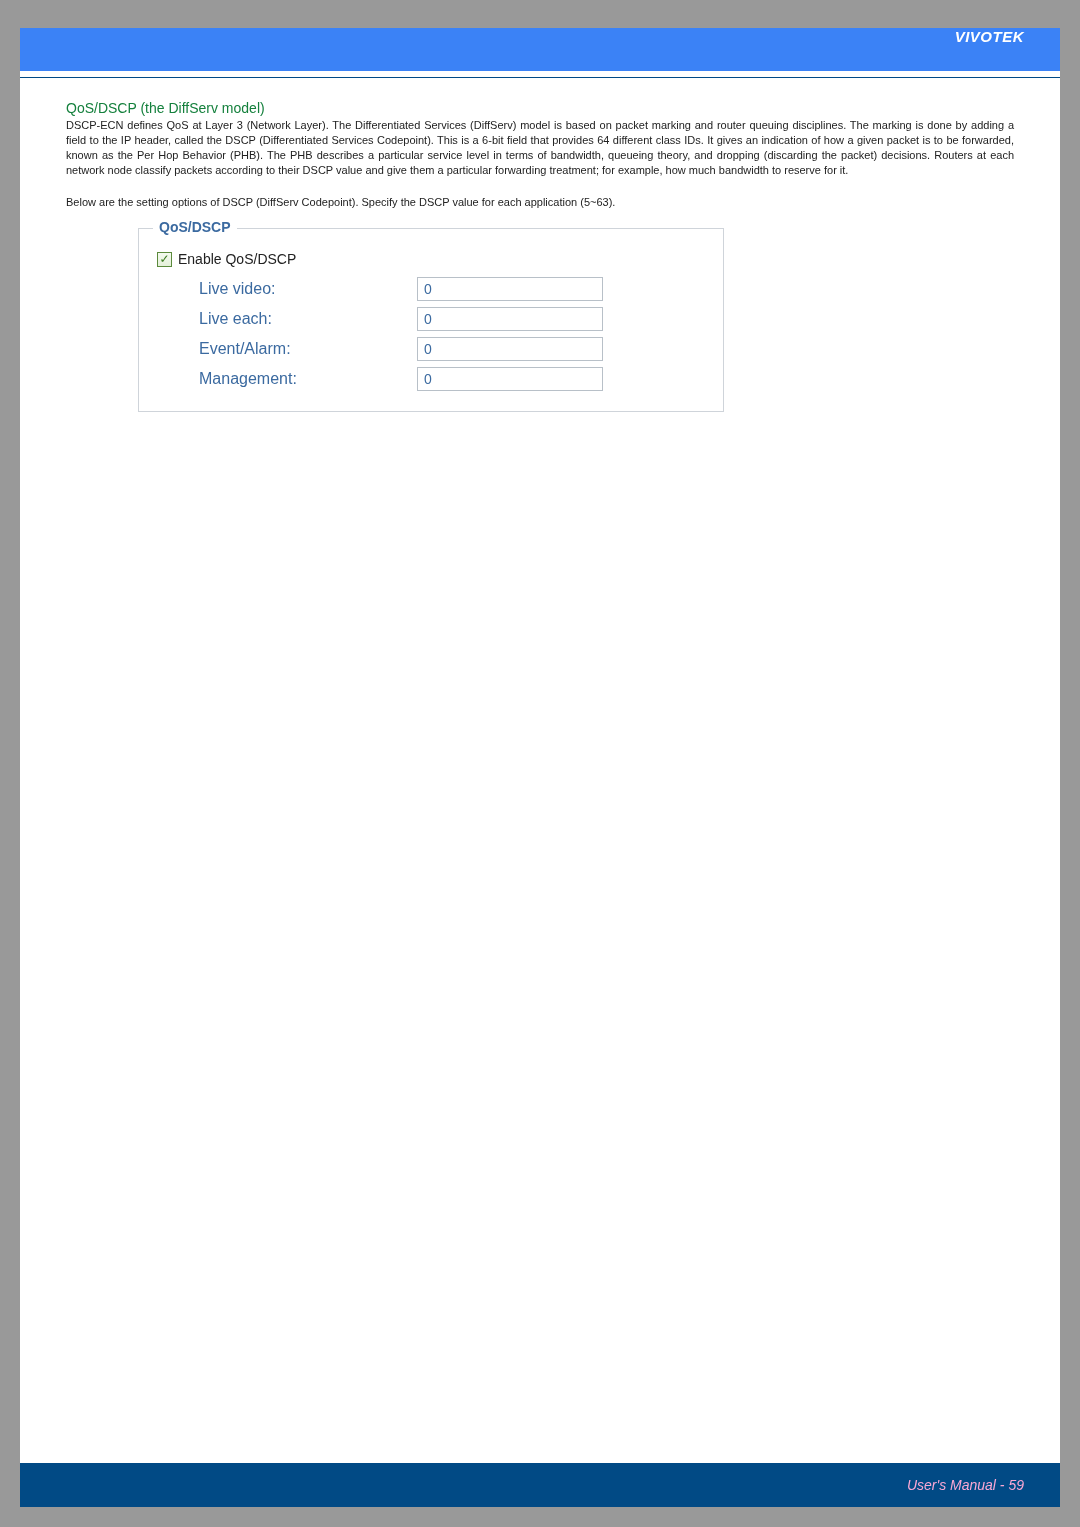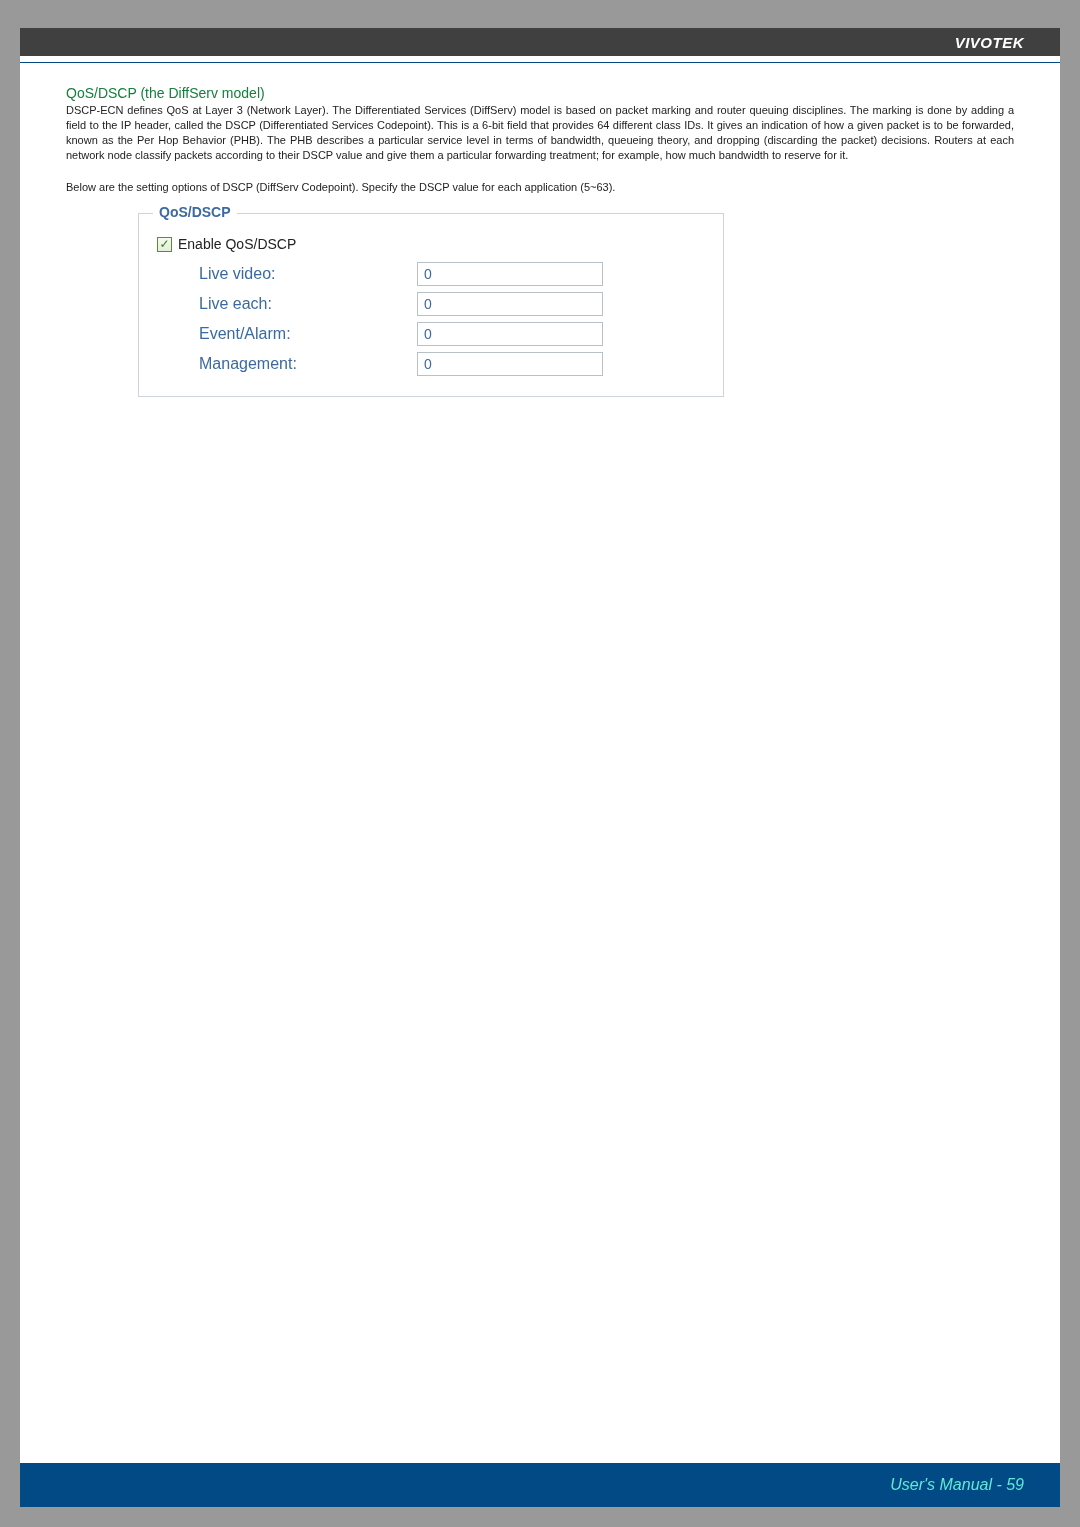--- a/index.html
+++ b/index.html
@@ -12,25 +12,24 @@
   }
   .page {
     background: #fff;
     margin: 28px 20px 20px 20px;
     width: 1040px;
     height: 1479px;
     position: relative;
     overflow: hidden;
   }
   .header-band {
-    background: #404040;
-    height: 28px;
+    background: #3b82f6;
+    height: 43px;
     width: 100%;
     display: flex;
-    align-items: center;
     justify-content: flex-end;
     padding-right: 36px;
   }
   .header-brand {
     color: #fff;
     font-style: italic;
     font-weight: bold;
     font-size: 15px;
     letter-spacing: 0.5px;
   }
@@ -122,23 +121,23 @@
     left: 0;
     right: 0;
     height: 44px;
     background: #014a85;
     display: flex;
     align-items: center;
     justify-content: flex-end;
     padding-right: 36px;
   }
   .footer-text {
-    color: #5eead4;
+    color: #f9a8d4;
     font-style: italic;
-    font-size: 16px;
+    font-size: 14px;
   }
 </style>
 </head>
 <body>
 
 <div class="page">
 
   <div class="header-band">
     <span class="header-brand">VIVOTEK</span>
   </div>

